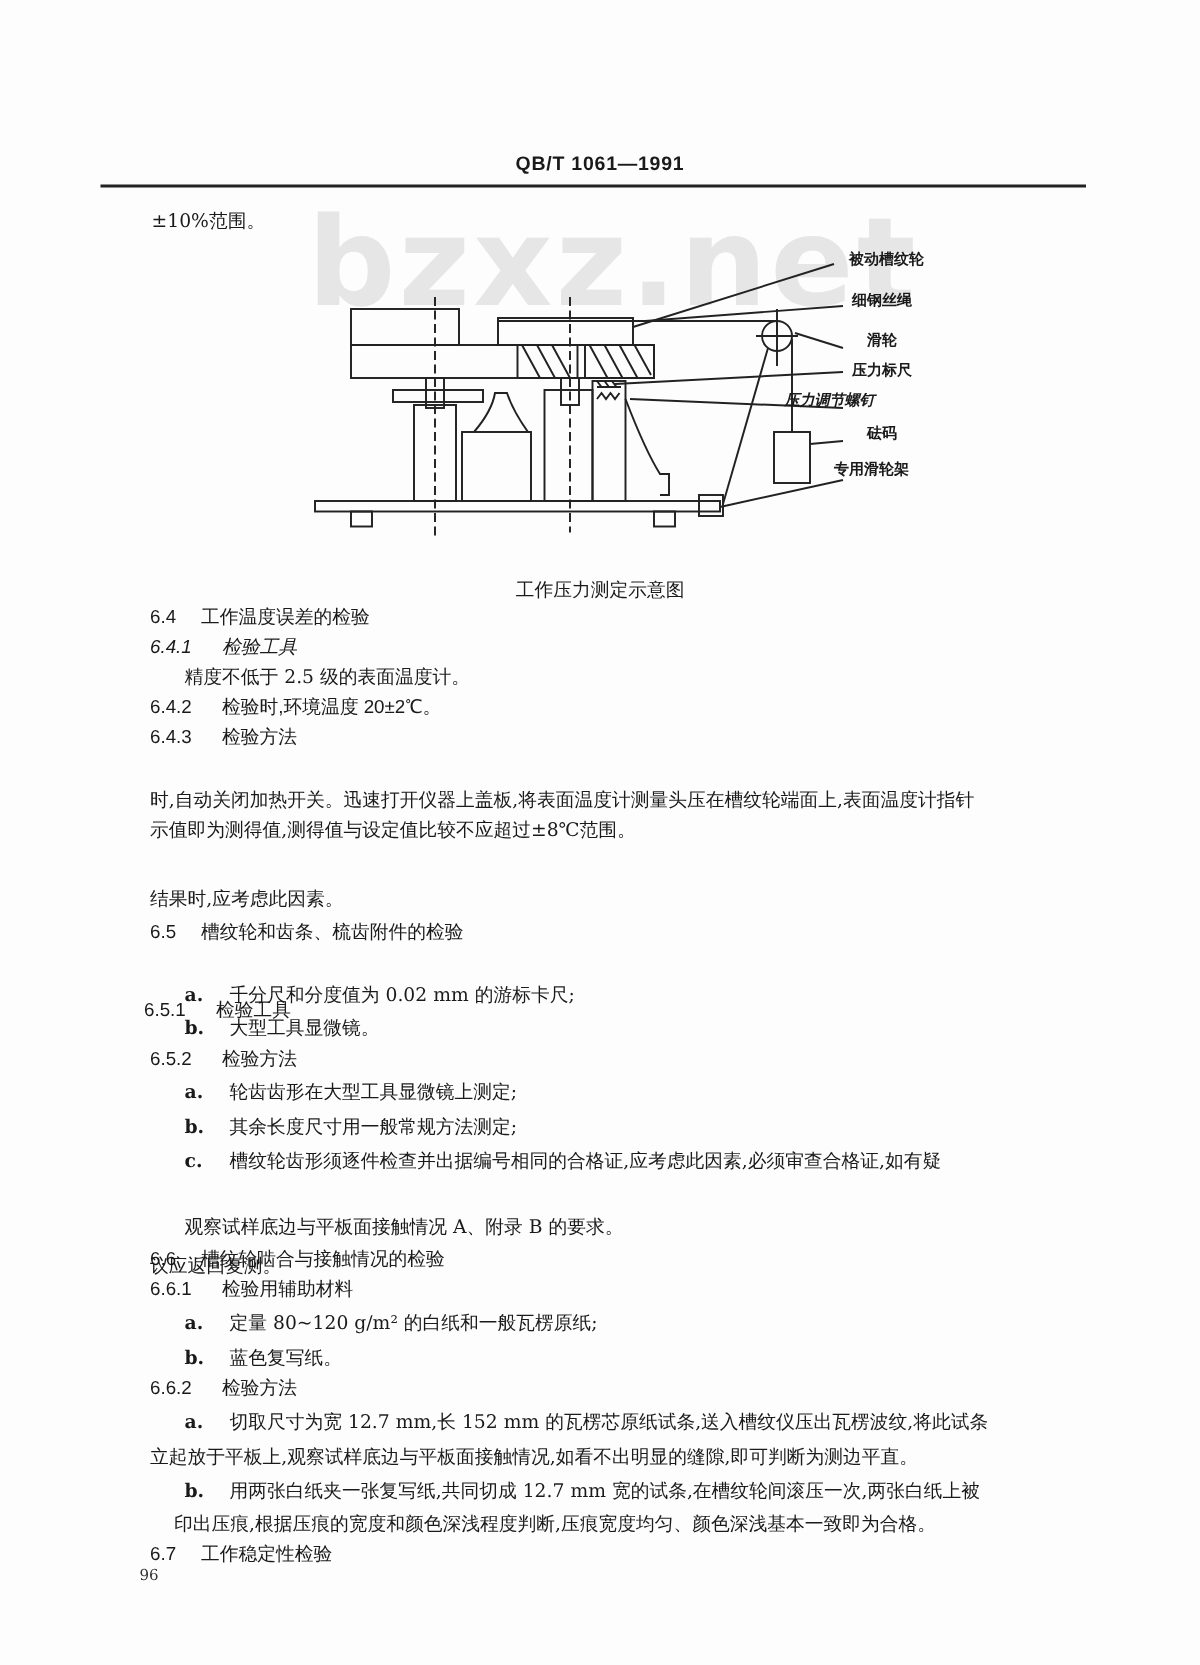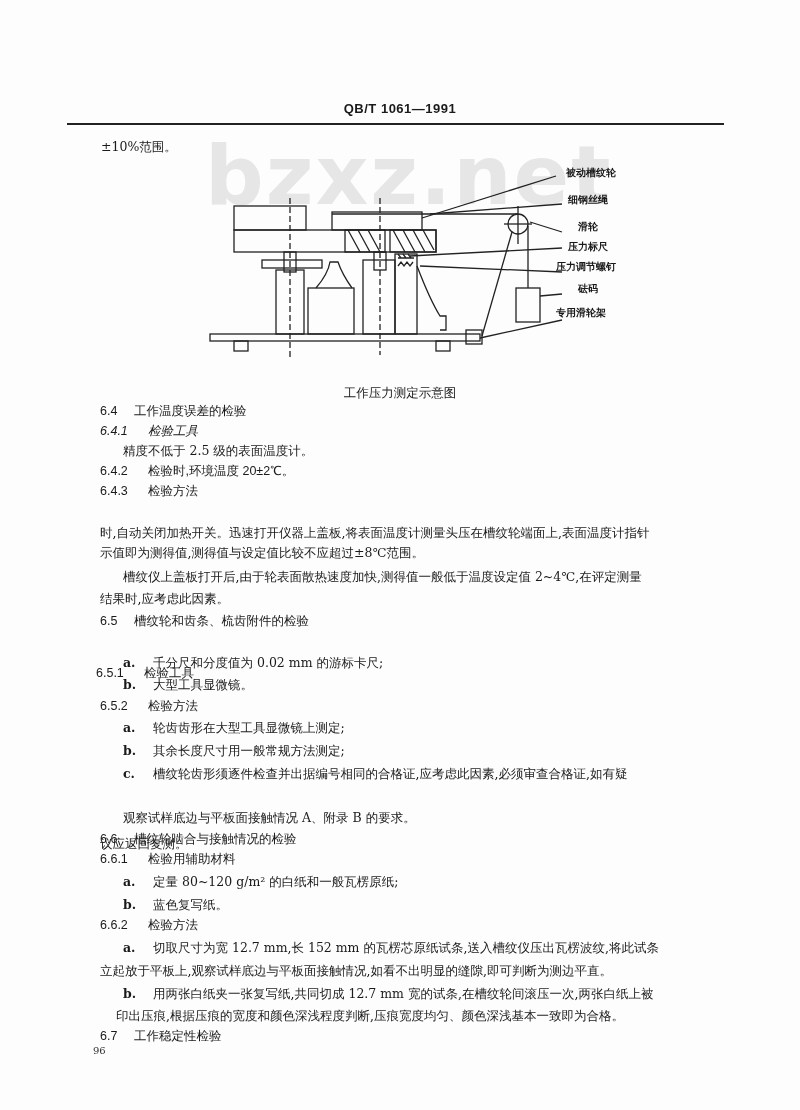--- a/index.html
+++ b/index.html
@@ -81,42 +81,41 @@
       <line x1="220" y1="96" x2="362" y2="102"></line>
       <line x1="340" y1="126" x2="362" y2="124"></line>
       <line x1="280" y1="168" x2="362" y2="150"></line>
     </g>
   </svg>
 
   <div class="label" style="left:566px; top:166px;">被动槽纹轮</div>
   <div class="label" style="left:568px; top:193px;">细钢丝绳</div>
   <div class="label" style="left:578px; top:220px;">滑轮</div>
   <div class="label" style="left:568px; top:240px;">压力标尺</div>
-  <div class="label" style="left:556px; top:260px;">压力调节螺钉</div>
+  <div class="label" style="left:523px; top:260px;font-style:italic;">压力调节螺钉</div>
   <div class="label" style="left:578px; top:282px;">砝码</div>
   <div class="label" style="left:556px; top:306px;">专用滑轮架</div>
 
   <div class="caption">工作压力测定示意图</div>
 
   <div class="line sec" style="left:100px; top:404px;">
     <span class="num" style="min-width:34px">6.4</span><span>工作温度误差的检验</span>
   </div>
   <div class="line sec" style="left:100px; top:424px;font-style:italic;">
     <span class="num">6.4.1</span><span>检验工具</span>
   </div>
   <div class="line" style="left:123px; top:444px;">精度不低于 2.5 级的表面温度计。</div>
   <div class="line sec" style="left:100px; top:464px;">
     <span class="num">6.4.2</span><span>检验时,环境温度 20±2℃。</span>
   </div>
   <div class="line sec" style="left:100px; top:484px;">
     <span class="num">6.4.3</span><span>检验方法</span>
   </div>
   <div class="line" style="left:100px; top:526px;">时,自动关闭加热开关。迅速打开仪器上盖板,将表面温度计测量头压在槽纹轮端面上,表面温度计指针</div>
   <div class="line" style="left:100px; top:546px;">示值即为测得值,测得值与设定值比较不应超过±8℃范围。</div>
-  <div class="line" style="left:123px; top:570px;">槽纹仪上盖板打开后,由于轮表面散热速度加快,测得值一般低于温度设定值 2~4℃,在评定测量</div>
   <div class="line" style="left:100px; top:592px;">结果时,应考虑此因素。</div>
 
   <div class="line sec" style="left:100px; top:614px;">
     <span class="num" style="min-width:34px">6.5</span><span>槽纹轮和齿条、梳齿附件的检验</span>
   </div>
   <div class="line sec" style="left:96px; top:634px;margin-top:32px;">
     <span class="num">6.5.1</span><span>检验工具</span>
   </div>
   <div class="line" style="left:123px; top:656px;">
     <span style="display:inline-block;width:30px;font-weight:bold">a.</span><span>千分尺和分度值为 0.02 mm 的游标卡尺;</span>

